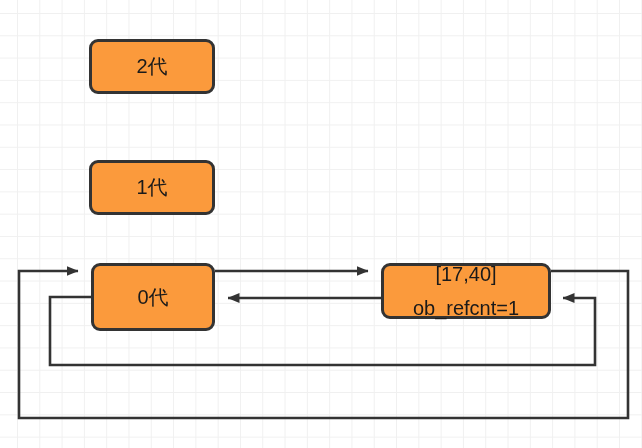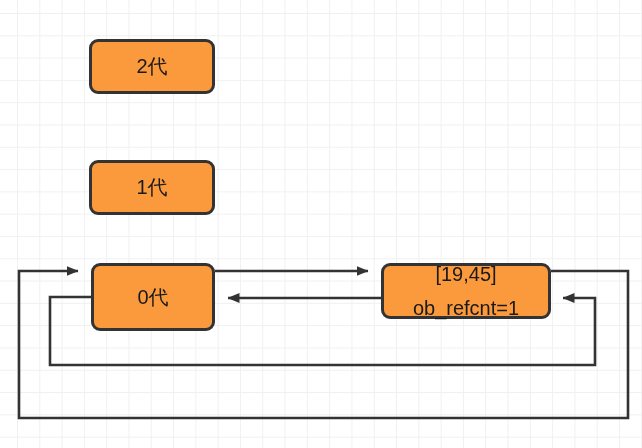--- a/index.html
+++ b/index.html
@@ -73,17 +73,17 @@
 
   <div class="node" style="left:89px; top:146px; width:126px; height:55px;margin-top:14px;">
     <span>1代</span>
   </div>
 
   <div class="node" style="left:91px; top:263px; width:124px; height:68px;">
     <span>0代</span>
   </div>
 
   <div class="node" style="left:381px; top:263px; width:170px; height:56px;">
-    <span>[19,45]</span>
+    <span>[17,40]</span>
     <span class="line2">ob_refcnt=1</span>
   </div>
 
 </div>
 
 </body></html>

